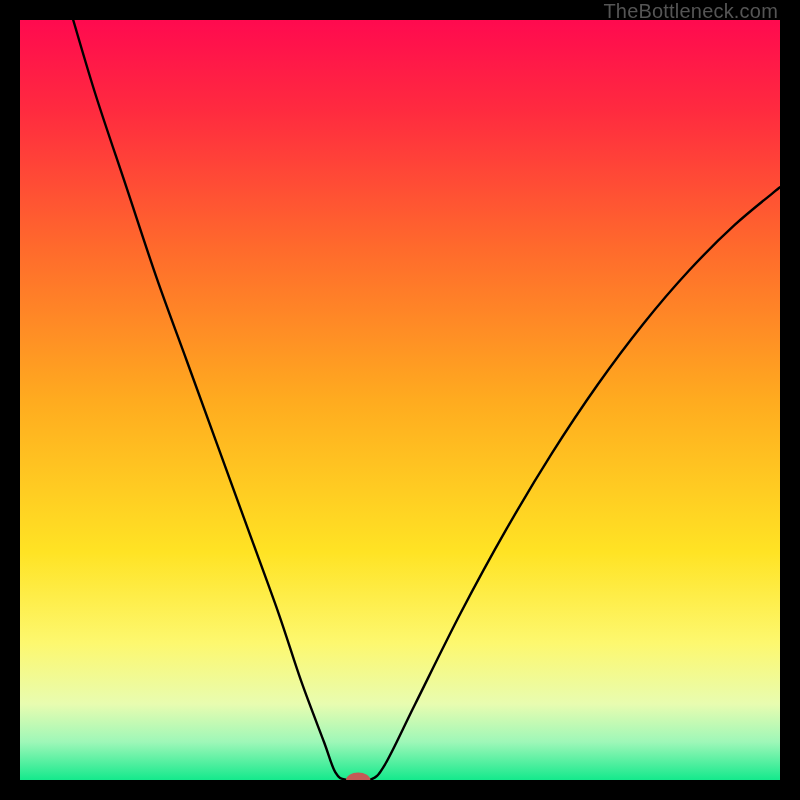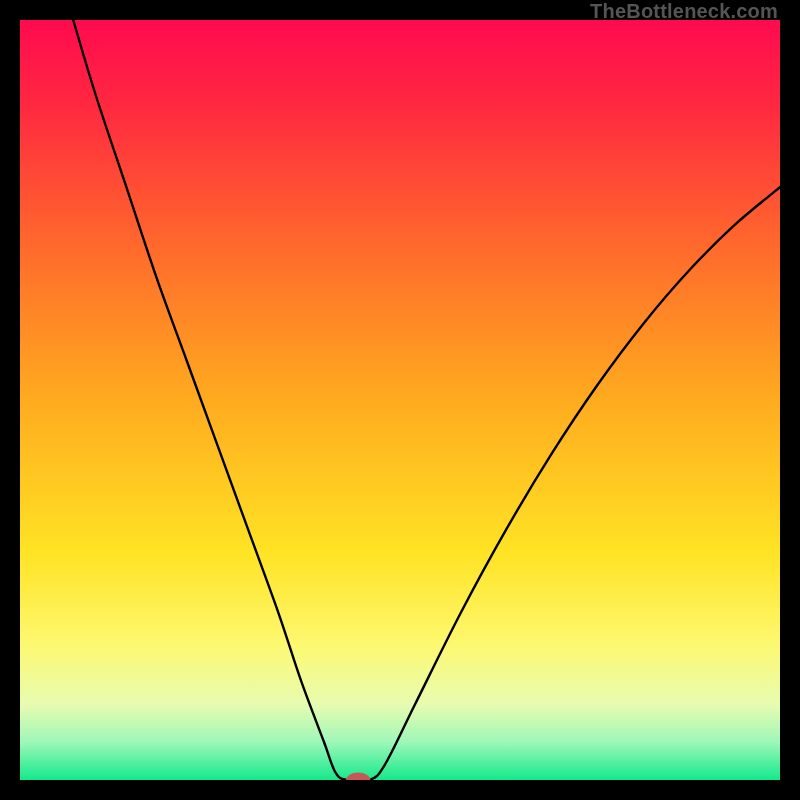--- a/index.html
+++ b/index.html
@@ -27,21 +27,21 @@
     width: 760px;
     height: 760px;
     overflow: hidden;
   }
   .watermark {
     position: absolute;
     top: 0px;
     right: 22px;
     color: #555;
     font-size: 20px;
-    font-weight: 700;
+    font-weight: 400;
     z-index: 10;
     letter-spacing: 0.2px;
   }
   svg { display: block; }
 </style>
 </head>
 <body>
 
 <div class="watermark">TheBottleneck.com</div>
 

